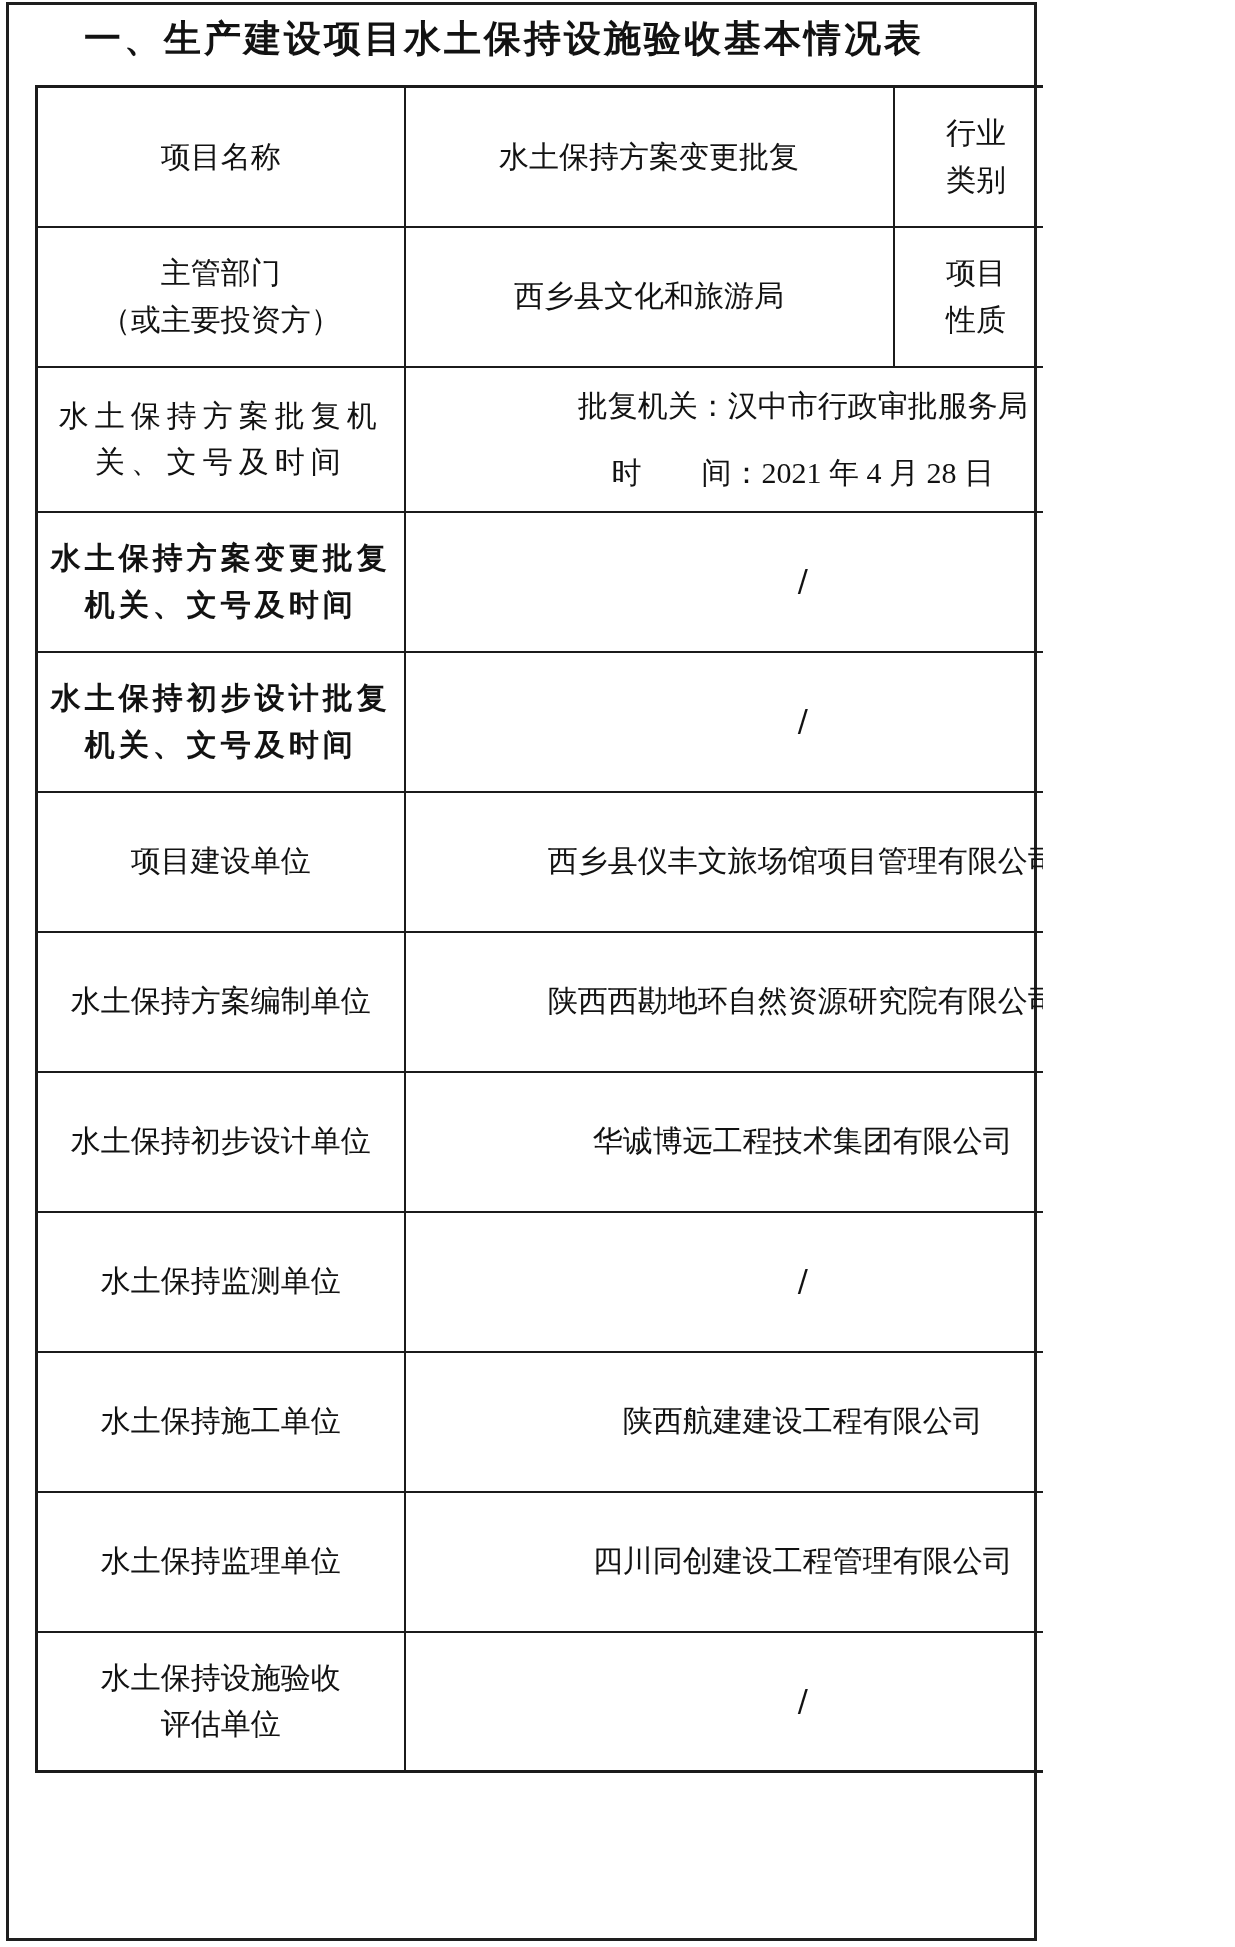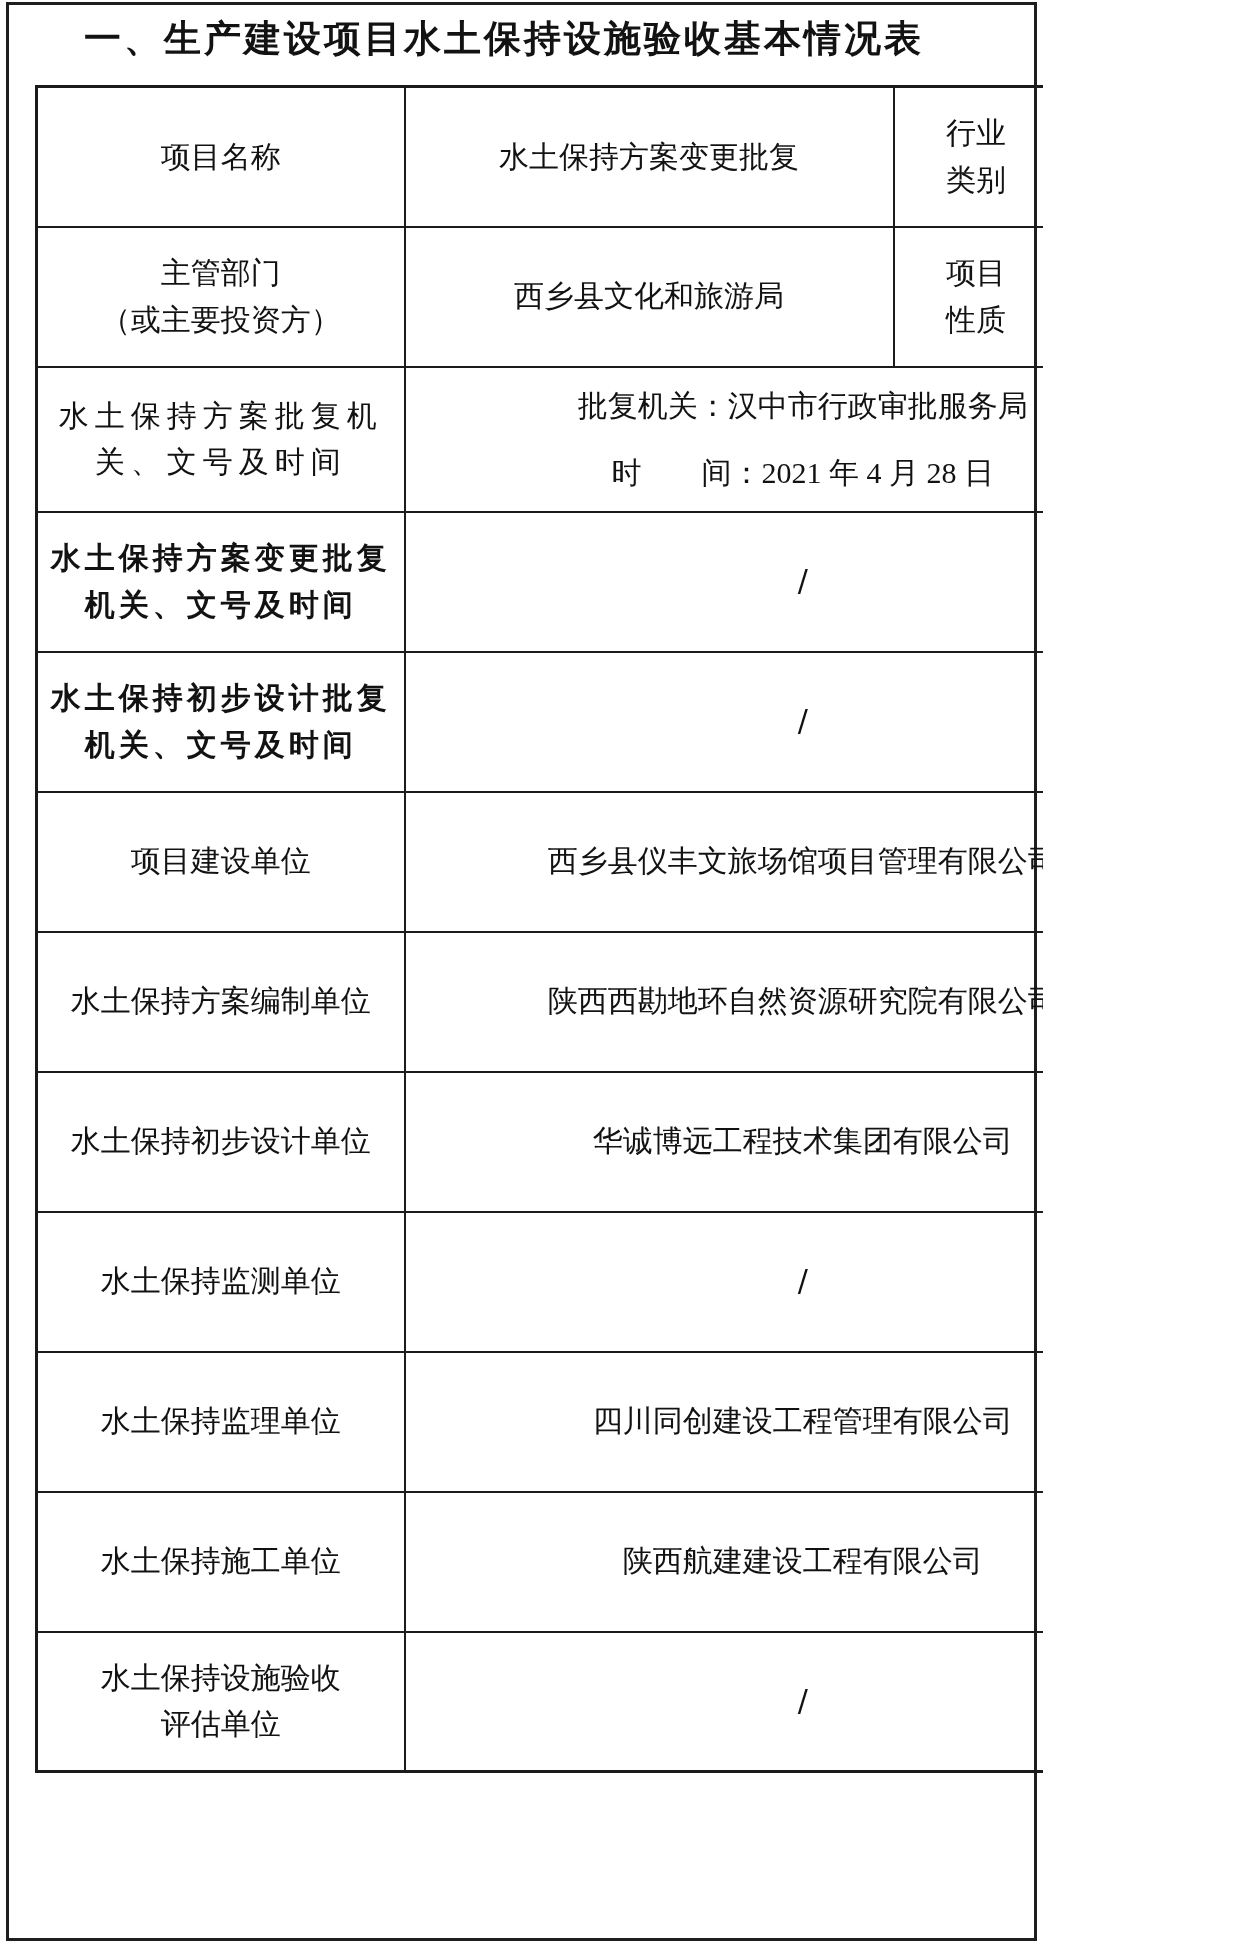--- a/index.html
+++ b/index.html
@@ -155,27 +155,27 @@
       <td>水土保持初步设计单位</td>
       <td colspan="3">华诚博远工程技术集团有限公司</td>
     </tr>
 
     <tr>
       <td>水土保持监测单位</td>
       <td colspan="3" class="slash-cell">/</td>
     </tr>
 
     <tr>
-      <td>水土保持监理单位</td>
-      <td colspan="3">四川同创建设工程管理有限公司</td>
+      <td>水土保持施工单位</td>
+      <td colspan="3">陕西航建建设工程有限公司</td>
     </tr>
 
     <tr>
-      <td>水土保持施工单位</td>
-      <td colspan="3">陕西航建建设工程有限公司</td>
+      <td>水土保持监理单位</td>
+      <td colspan="3">四川同创建设工程管理有限公司</td>
     </tr>
 
     <tr>
       <td class="label-two-line">水土保持设施验收
 评估单位</td>
       <td colspan="3" class="slash-cell">/</td>
     </tr>
   </tbody>
     </table>
 </div>

